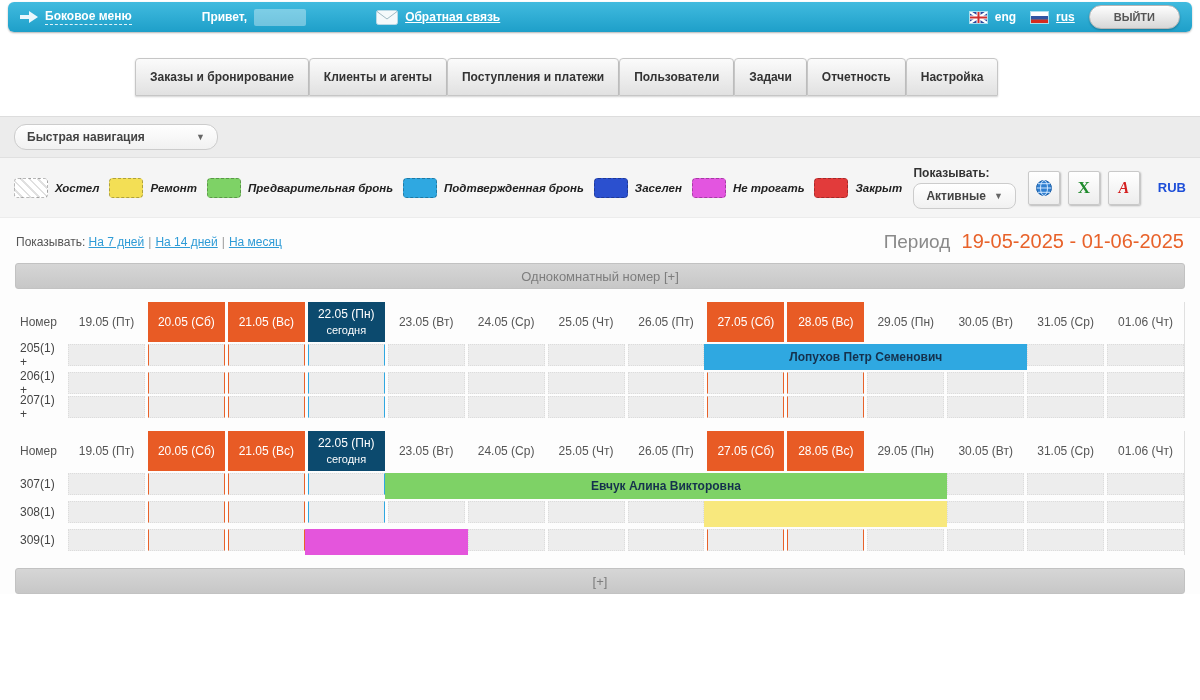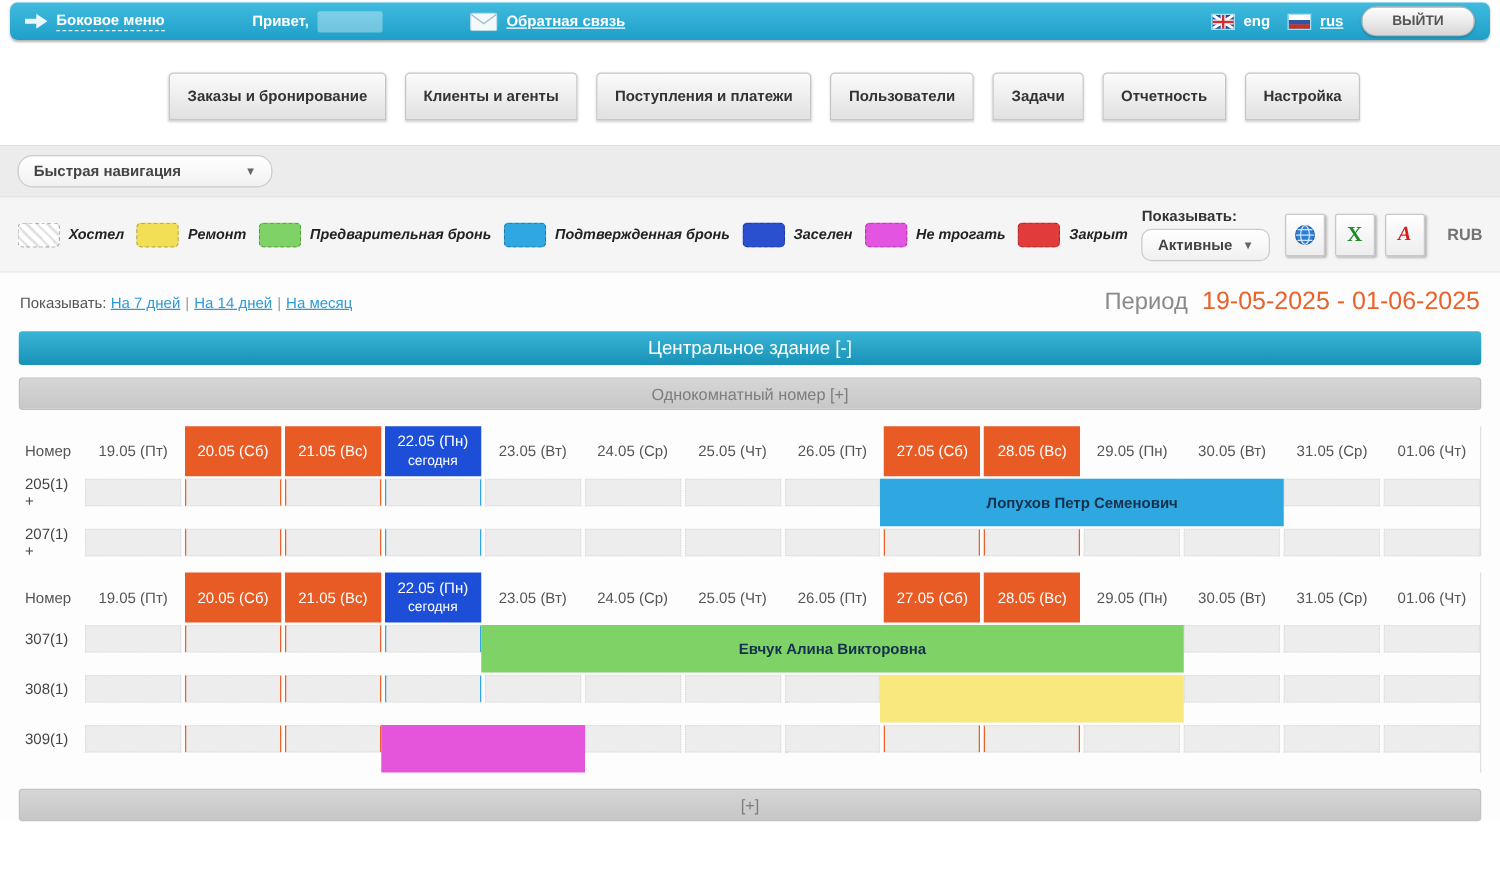--- a/index.html
+++ b/index.html
@@ -15,21 +15,21 @@
   .solid-link{text-decoration:underline !important;}
   .censored{display:inline-block;width:52px;height:17px;background:rgba(255,255,255,.35);border-radius:2px;}
   .spacer{width:70px;}
   .topbar .right{margin-left:auto;display:flex;align-items:center;gap:14px;}
   .flag{display:inline-block;line-height:0;border:1px solid rgba(255,255,255,.6);}
   .logout-btn{background:linear-gradient(#fefefe,#d7d7d7);border:1px solid #b5b5b5;border-radius:13px;
     color:#555;font-weight:bold;font-size:11px;text-transform:uppercase;padding:5px 24px;cursor:pointer;
     box-shadow:inset 0 1px 0 #fff,0 1px 2px rgba(0,0,0,.25);font-family:"Liberation Sans",sans-serif;}
 
   
-  .nav-tabs{display:flex;gap:15px;margin:26px 0 0 135px;}
+  .nav-tabs{display:flex;gap:0;margin:26px 0 0 135px;}
   .tab{background:linear-gradient(#fbfbfb,#e1e1e1);border:1px solid #c6c6c6;border-radius:4px 4px 0 0;
     padding:11px 14px;font-size:12px;font-weight:bold;color:#333;cursor:pointer;box-shadow:0 1px 2px rgba(0,0,0,.18);}
 
   
   .panel{margin-top:20px;border-top:1px solid #ddd;background:#fdfdfd;}
   .panel-header{display:flex;align-items:center;justify-content:space-between;background:#ececec;
     border-bottom:1px solid #e0e0e0;padding:5px 14px;height:30px;}
   .panel-title{font-weight:bold;color:#4a4a4a;font-size:14px;border-bottom:1px dashed #b5b5b5;padding-bottom:2px;}
   .select{background:linear-gradient(#fff,#f1f1f1);border:1px solid #ccc;border-radius:8px;padding:5px 12px;
     font-size:12px;color:#444;display:flex;align-items:center;gap:8px;font-weight:bold;cursor:pointer;}
@@ -47,21 +47,21 @@
   .toolbox{display:flex;align-items:center;gap:12px;}
   .show-filter{display:flex;flex-direction:column;gap:3px;}
   .show-label{font-size:12px;font-weight:bold;color:#333;}
   .export-icons{display:flex;gap:8px;align-items:center;}
   .doc-icon{width:30px;height:32px;background:linear-gradient(#ffffff,#ededed);border:1px solid #c9c9c9;
     border-radius:2px;display:flex;align-items:center;justify-content:center;cursor:pointer;
     box-shadow:1px 1px 2px rgba(0,0,0,.25);}
   .g{font-weight:bold;font-family:"Liberation Serif",serif;}
   .g.x{color:#1f8b2c;font-size:17px;}
   .g.a{color:#d41f1f;font-size:16px;font-style:italic;}
-  .currency{font-size:13px;font-weight:bold;color:#737373;margin-left:6px;}
+  .currency{font-size:13px;font-weight:bold;color:#1d4ed8;margin-left:6px;}
 
   
   .period-strip{display:flex;align-items:center;padding:12px 16px 10px;font-size:12px;color:#555;}
   .period-strip .left{flex:1;}
   .period-strip .right{flex:1;text-align:right;}
   a.blue{color:#2e9bd6;text-decoration:underline;cursor:pointer;}
   .sep{color:#999;margin:0 4px;}
   .period-label{font-size:19px;color:#8a8a8a;}
   .period-value{font-size:20px;color:#e8622a;margin-left:8px;}
 
@@ -71,27 +71,27 @@
   .type-bar{margin:0 15px 13px;height:26px;background:linear-gradient(#d6d6d6,#c7c7c7);border:1px solid #c2c2c2;
     border-radius:3px;color:#7d7d7d;display:flex;align-items:center;justify-content:center;font-size:13px;cursor:pointer;
     box-sizing:border-box;}
 
   
   .sheet{margin:0 15px 13px;border-right:1px solid #e0e0e0;}
   .grid{display:grid;grid-template-columns:50px repeat(14,1fr);column-gap:3px;margin-bottom:2px;}
   .hcell{grid-row:1;display:flex;align-items:center;justify-content:center;font-size:12px;color:#555;height:40px;}
   .hcell.label-h{justify-content:flex-start;padding-left:5px;}
   .hcell.weekend{background:#e85b25;color:#fff;}
-  .hcell.today{background:#1d4ed8;color:#fff;flex-direction:column;line-height:1.4;}
+  .hcell.today{background:#0c4a6e;color:#fff;flex-direction:column;line-height:1.4;}
   .hcell .sub{font-size:11px;}
   .rlabel{grid-row:1;display:flex;align-items:center;font-size:12px;color:#444;padding-left:5px;height:22px;}
   .cell{grid-row:1;height:22px;background:#ededed;border:1px dotted #dcdcdc;box-sizing:border-box;cursor:pointer;}
   .cell.weekend{border-left:1px solid #e8622a;border-right:1px solid #e8622a;}
   .cell.today{border-left:1px solid #2fa8e1;border-right:1px solid #2fa8e1;}
-  .bar{grid-row:1;z-index:2;height:38px;margin:0 -3px;display:flex;align-items:center;justify-content:center;
+  .bar{grid-row:1;z-index:2;height:26px;margin:0 -3px;display:flex;align-items:center;justify-content:center;
     font-size:12px;font-weight:bold;color:#15314d;cursor:pointer;}
 </style>
 </head>
 <body>
 
 <div class="topbar">
   <div class="tb-group">
     <span style="line-height:0;">
       <svg width="18" height="12" viewBox="0 0 18 12">
           <path d="M0 4h9V0l9 6-9 6V8H0z" fill="#eaf7fc"></path>
@@ -221,21 +221,20 @@
     <div class="left">
       <span>Показывать:</span>
       <a class="blue">На 7 дней</a><span class="sep">|</span><a class="blue">На 14 дней</a><span class="sep">|</span><a class="blue">На месяц</a>
     </div>
     <div>
       <span class="period-label">Период</span>
       <span class="period-value">19-05-2025 - 01-06-2025</span>
     </div>
   </div>
 
-  <div class="building-bar">Центральное здание [-]</div>
 
   <div>
       <div class="type-bar">Однокомнатный номер [+]</div>
       <div class="sheet">
         <div class="grid">
           <div class="hcell label-h" style="grid-column: 1;">Номер</div>
           <div class="hcell normal" style="grid-column: 2;">
             <div>19.05 (Пт)</div>
           </div>
           <div class="hcell weekend" style="grid-column: 3;">
@@ -291,20 +290,37 @@
           <div class="cell normal" style="grid-column: 9;"></div>
           <div class="cell weekend" style="grid-column: 10;"></div>
           <div class="cell weekend" style="grid-column: 11;"></div>
           <div class="cell normal" style="grid-column: 12;"></div>
           <div class="cell normal" style="grid-column: 13;"></div>
           <div class="cell normal" style="grid-column: 14;"></div>
           <div class="cell normal" style="grid-column: 15;"></div>
           <div class="bar" style="grid-column: 10 / span 4; background: rgb(47, 168, 225);">Лопухов Петр Семенович</div>
         </div>
         <div class="grid">
+          <div class="rlabel" style="grid-column: 1;">206(1) +</div>
+          <div class="cell normal" style="grid-column: 2;"></div>
+          <div class="cell weekend" style="grid-column: 3;"></div>
+          <div class="cell weekend" style="grid-column: 4;"></div>
+          <div class="cell today" style="grid-column: 5;"></div>
+          <div class="cell normal" style="grid-column: 6;"></div>
+          <div class="cell normal" style="grid-column: 7;"></div>
+          <div class="cell normal" style="grid-column: 8;"></div>
+          <div class="cell normal" style="grid-column: 9;"></div>
+          <div class="cell weekend" style="grid-column: 10;"></div>
+          <div class="cell weekend" style="grid-column: 11;"></div>
+          <div class="cell normal" style="grid-column: 12;"></div>
+          <div class="cell normal" style="grid-column: 13;"></div>
+          <div class="cell normal" style="grid-column: 14;"></div>
+          <div class="cell normal" style="grid-column: 15;"></div>
+        </div>
+        <div class="grid">
           <div class="rlabel" style="grid-column: 1;">207(1) +</div>
           <div class="cell normal" style="grid-column: 2;"></div>
           <div class="cell weekend" style="grid-column: 3;"></div>
           <div class="cell weekend" style="grid-column: 4;"></div>
           <div class="cell today" style="grid-column: 5;"></div>
           <div class="cell normal" style="grid-column: 6;"></div>
           <div class="cell normal" style="grid-column: 7;"></div>
           <div class="cell normal" style="grid-column: 8;"></div>
           <div class="cell normal" style="grid-column: 9;"></div>
           <div class="cell weekend" style="grid-column: 10;"></div>

